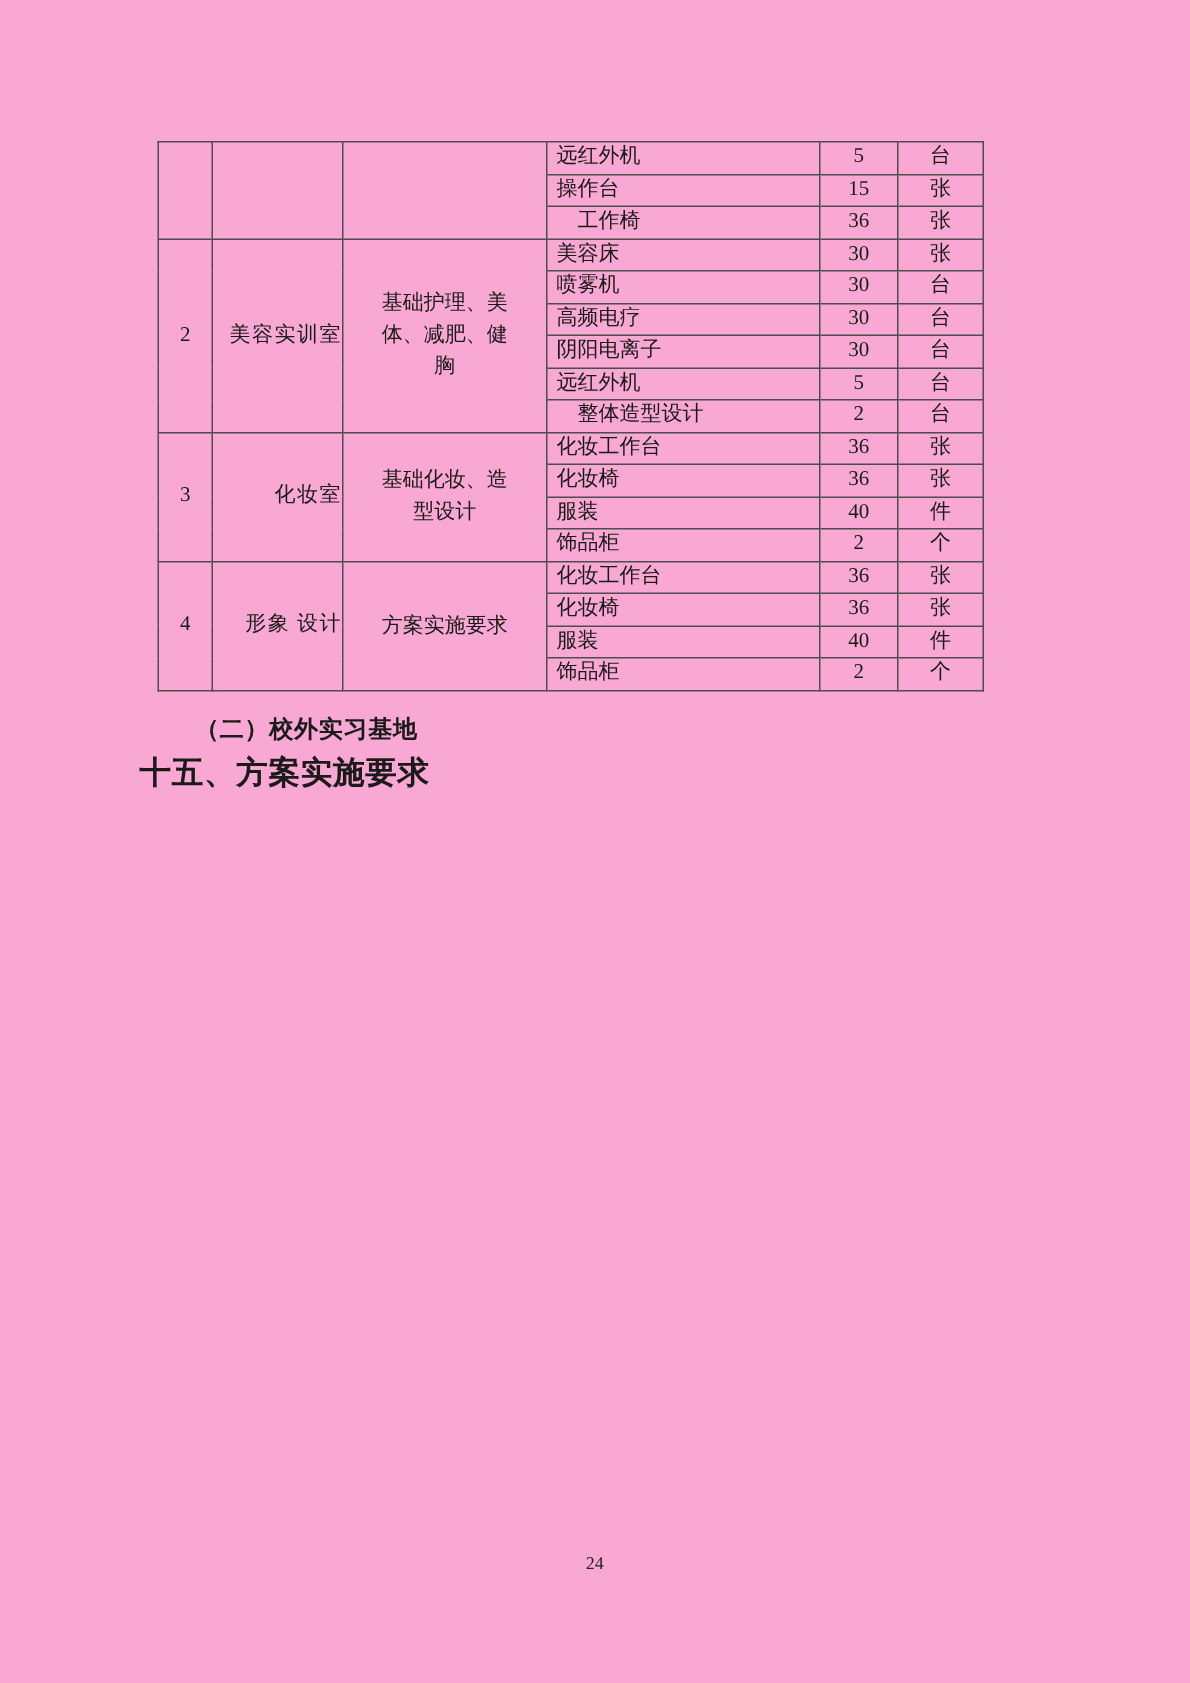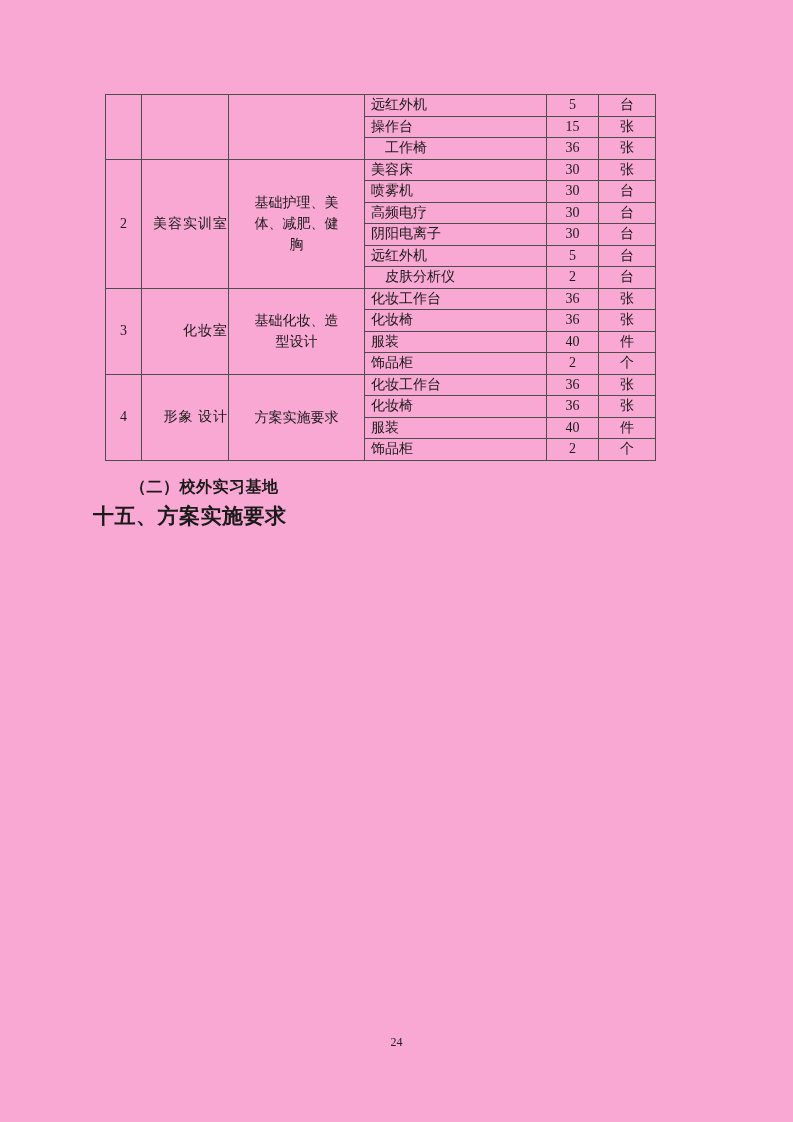--- a/index.html
+++ b/index.html
@@ -147,21 +147,21 @@
         <td class="name">阴阳电离子</td>
         <td class="qty">30</td>
         <td class="unit">台</td>
       </tr>
       <tr>
         <td class="name">远红外机</td>
         <td class="qty">5</td>
         <td class="unit">台</td>
       </tr>
       <tr>
-        <td class="name">　皮肤分析仪</td>
+        <td class="name">　整体造型设计</td>
         <td class="qty">2</td>
         <td class="unit">台</td>
       </tr>
 
       <tr>
         <td class="num" rowspan="4">3</td>
         <td class="room" rowspan="4">化妆室</td>
         <td class="desc" rowspan="4">基础化妆、造型设计</td>
         <td class="name">化妆工作台</td>
         <td class="qty">36</td>

